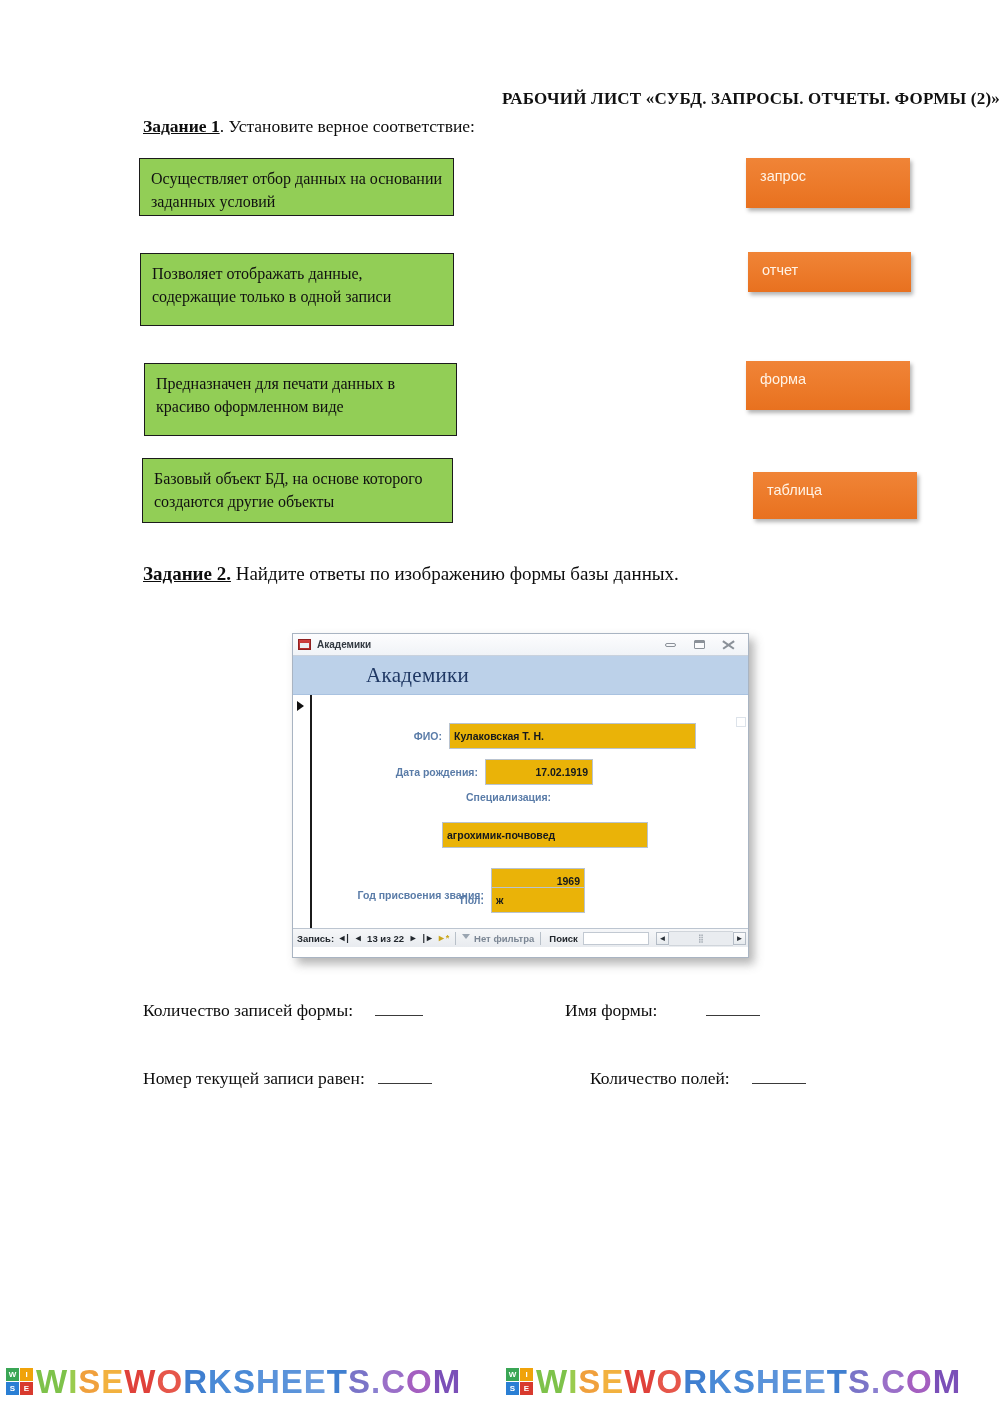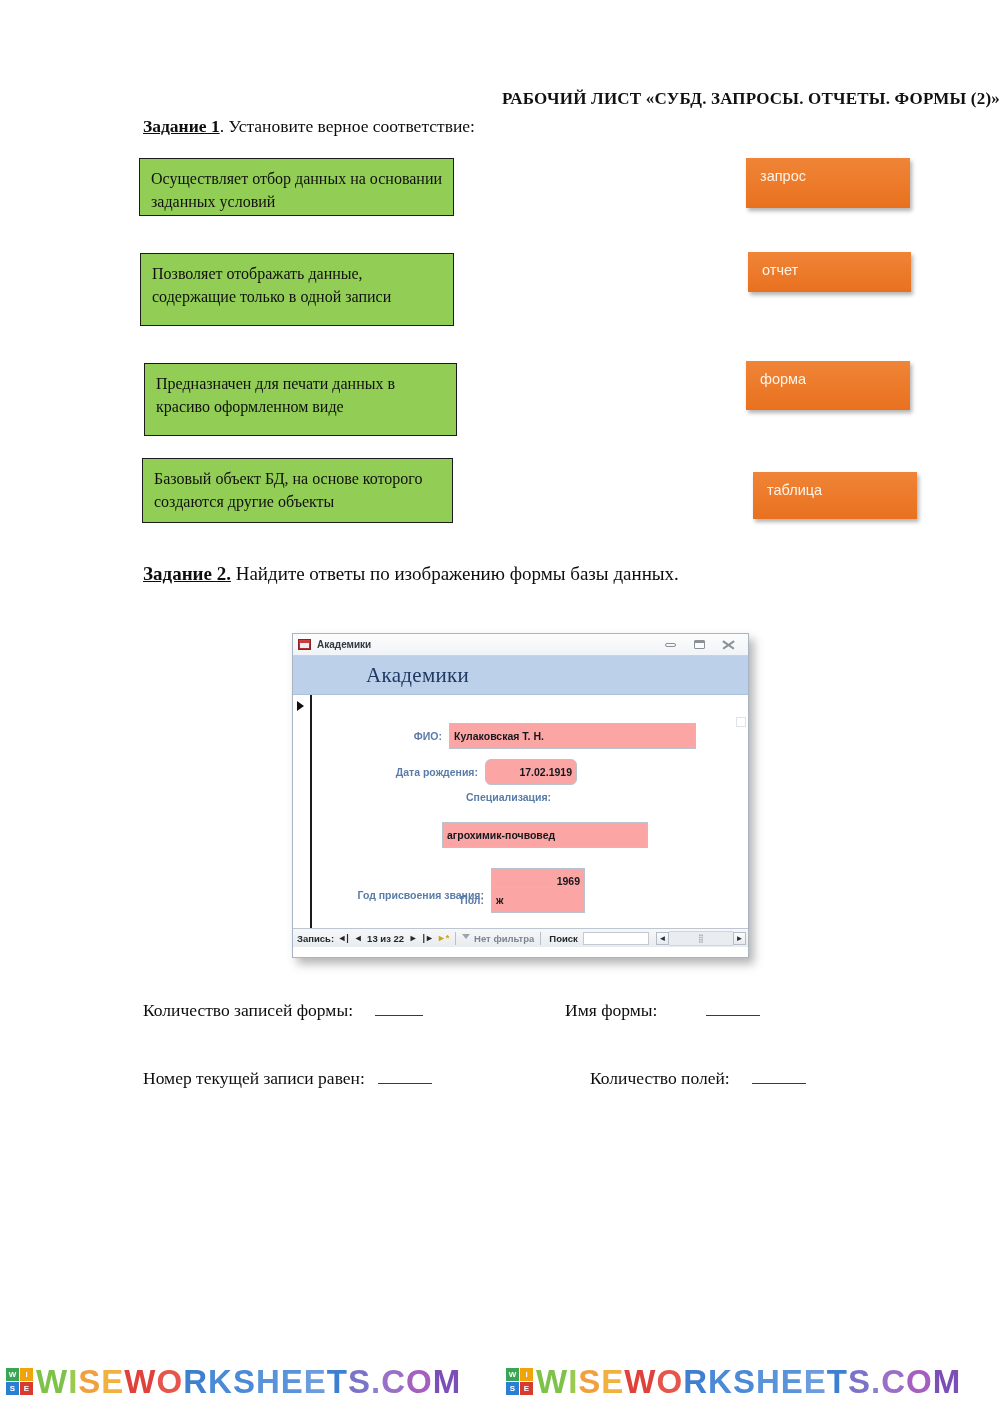--- a/index.html
+++ b/index.html
@@ -181,21 +181,21 @@
   .fld-row { position: absolute; display: flex; align-items: center; }
   .fld-label {
     font-size: 10.5px;
     color: #5A7CA8;
     font-weight: 600;
     text-align: right;
     white-space: nowrap;
   }
   .fld-input {
     border: 1px solid #b9c3cf;
-    background: #fca5a5;
+    background: #eab308;
     height: 17px;
     box-sizing: border-box;
     font-size: 10.5px;
     font-weight: 700;
     color: #14181d;
     display: flex;
     align-items: center;
     padding: 12px 4px;
   }
   .fld-input.right { justify-content: flex-end; }
@@ -394,21 +394,21 @@
 
     <div class="aw-fields">
 
       <div class="fld-row" style="left:0; top:28px;">
         <div class="fld-label" style="width:130px;">ФИО:</div>
         <div class="fld-input" style="width:247px; margin-left:7px;">Кулаковская Т. Н.</div>
       </div>
 
       <div class="fld-row" style="left:0; top:64px;">
         <div class="fld-label" style="width:166px;">Дата рождения:</div>
-        <div class="fld-input right" style="width:92px; margin-left:7px;border-radius:6px;">17.02.1919</div>
+        <div class="fld-input right" style="width:108px; margin-left:7px;">17.02.1919</div>
       </div>
 
       <div class="fld-row" style="left:0; top:96px;margin-left:24px;">
         <div class="fld-label" style="width:166px; text-align:left; padding-left:130px;">Специализация:</div>
       </div>
       <div class="fld-row" style="left:130px; top:127px;">
         <div class="fld-input" style="width:206px;">агрохимик-почвовед</div>
       </div>
 
       <div class="fld-row" style="left:0; top:165px;">

